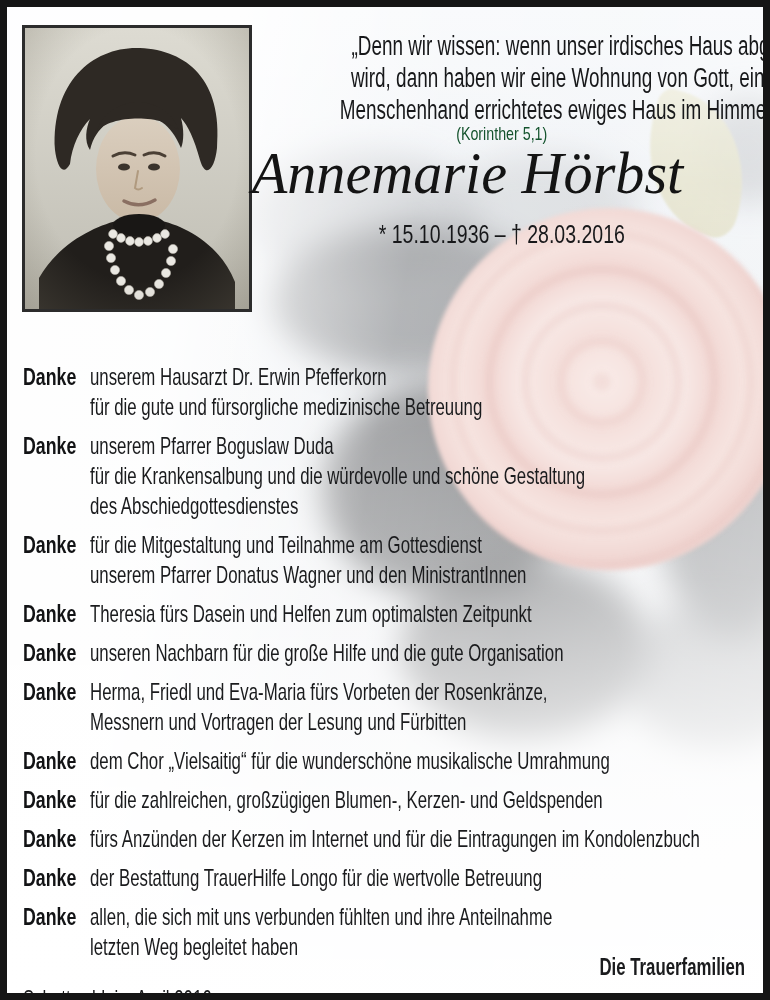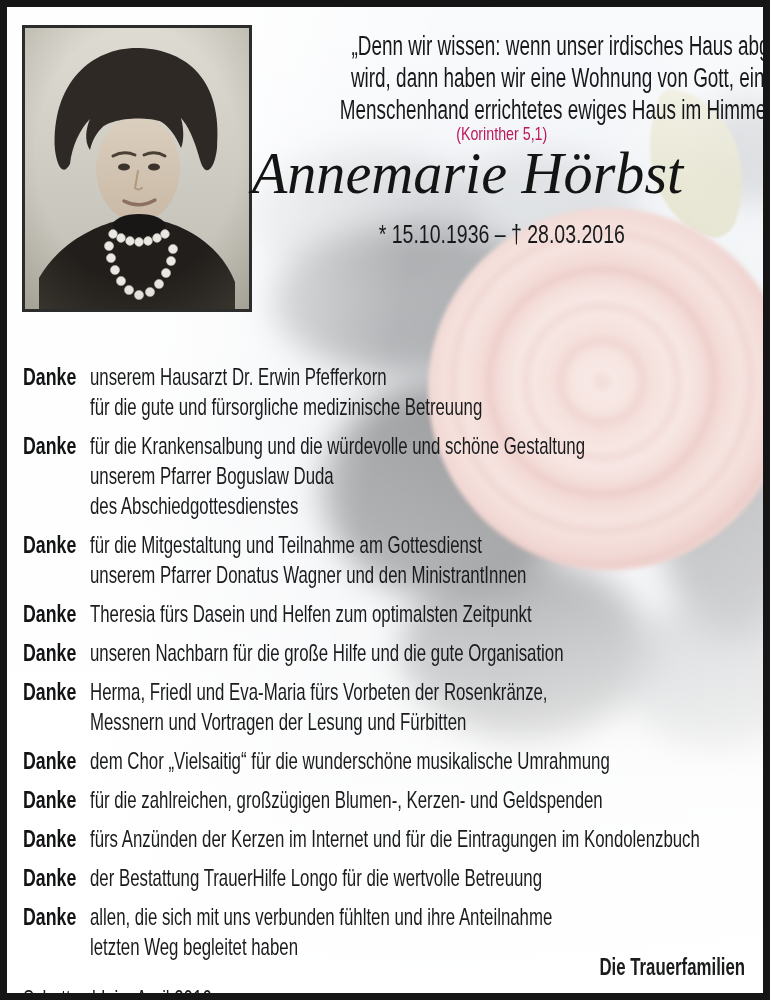--- a/index.html
+++ b/index.html
@@ -70,21 +70,21 @@
   .cxr { display:inline-block; transform:scaleX(.70); transform-origin:100% 50%; white-space:nowrap; }
   .cxc { display:inline-block; transform:scaleX(.70); transform-origin:50% 50%; white-space:nowrap; }
 
   
   .quote-block {
     position:absolute; left:245px; right:12px; top:30px; z-index:10;
     text-align:center; font-size:27px; line-height:32px; color:#17181a;
   }
   .quote-source {
     position:absolute; left:245px; right:12px; top:123px; z-index:10;
-    text-align:center; font-size:19px; color:#be185d;
+    text-align:center; font-size:19px; color:#14532d;
   }
   .quote-source .cxc { transform:scaleX(.75); }
   .deceased-name {
     position:absolute; left:245px; right:12px; top:136px; z-index:10;
     text-align:left; font-family:"Liberation Serif", serif; font-style:italic;
     font-size:60px; line-height:74px; color:#141414;
   }
   .deceased-name .cxc { transform:scaleX(.97); }
   .life-dates {
     position:absolute; left:245px; right:12px; top:220px; z-index:10;
@@ -216,22 +216,22 @@
       <div class="entry-label"><span class="cx">Danke</span></div>
       <div class="entry-lines">
         <div><span class="cx">unserem Hausarzt Dr. Erwin Pfefferkorn</span></div>
         <div><span class="cx">für die gute und fürsorgliche medizinische Betreuung</span></div>
       </div>
     </div>
 
     <div class="entry">
       <div class="entry-label"><span class="cx">Danke</span></div>
       <div class="entry-lines">
+        <div><span class="cx">unserem Pfarrer Boguslaw Duda</span></div>
         <div><span class="cx">für die Krankensalbung und die würdevolle und schöne Gestaltung</span></div>
-        <div><span class="cx">unserem Pfarrer Boguslaw Duda</span></div>
         <div><span class="cx">des Abschiedgottesdienstes</span></div>
       </div>
     </div>
 
     <div class="entry">
       <div class="entry-label"><span class="cx">Danke</span></div>
       <div class="entry-lines">
         <div><span class="cx">für die Mitgestaltung und Teilnahme am Gottesdienst</span></div>
         <div><span class="cx">unserem Pfarrer Donatus Wagner und den MinistrantInnen</span></div>
       </div>

